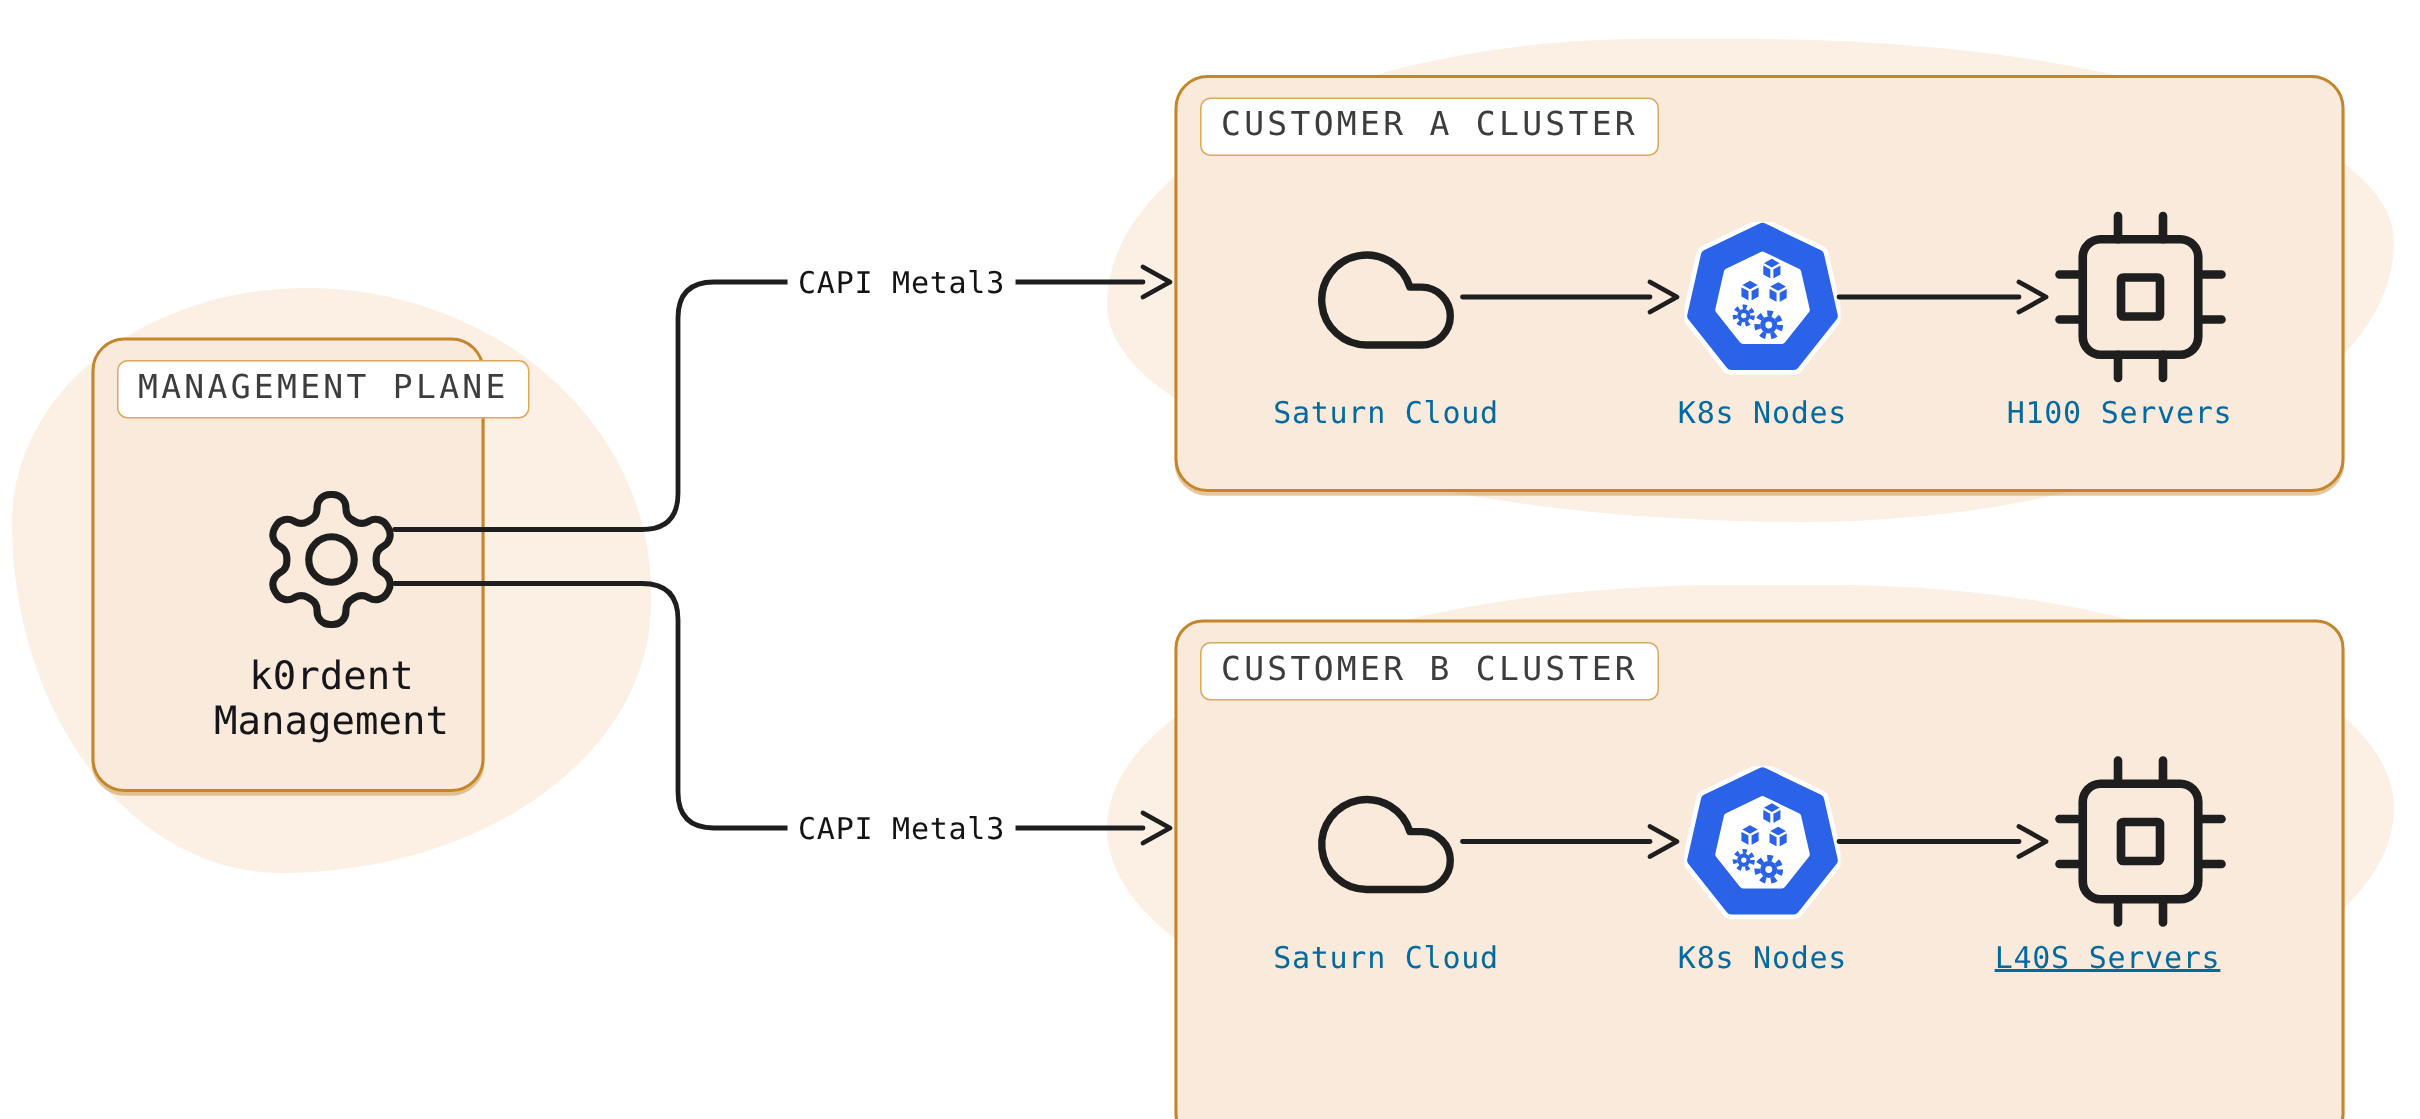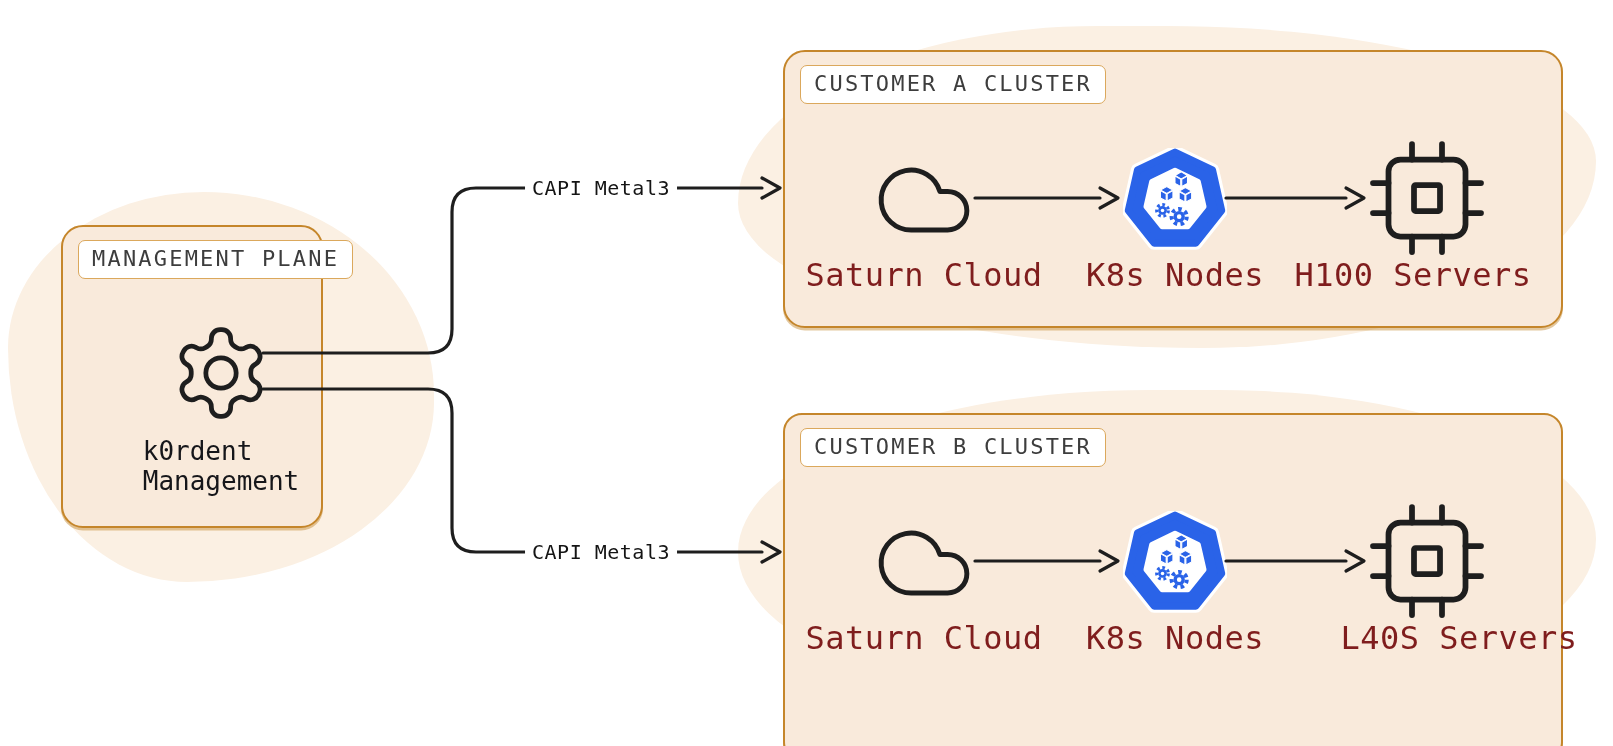--- a/index.html
+++ b/index.html
@@ -30,25 +30,25 @@
     border:1.5px solid #dba85c;
     border-radius:7px;
     padding:5px 13px 7px;
     font-size:22px; letter-spacing:2.2px;
     color:#3d3d3d; white-space:nowrap;
   }
 
   .icon-wrap { position:absolute; line-height:0; }
   .node-label {
     position:absolute; transform:translate(-50%,-50%);
-    font-size:32px; letter-spacing:0.5px; color:#7f1d1d; white-space:nowrap; text-align:left;
+    font-size:20px; letter-spacing:0.5px; color:#0369a1; white-space:nowrap; text-align:left;
   }
   .mgmt-node-label {
     position:absolute; transform:translate(-50%,-50%);
-    font-size:26px; color:#16161a; text-align:left; line-height:30px; white-space:nowrap;
+    font-size:26px; color:#16161a; text-align:center; line-height:30px; white-space:nowrap;
   }
 
   .overlay { position:absolute; left:0; top:0; pointer-events:none; }
 
   .conn-label {
     position:absolute; transform:translate(-50%,-50%);
     background:#ffffff; padding:0 7px;
     font-size:20px; letter-spacing:0.5px; color:#141414; white-space:nowrap;
   }
 
@@ -183,21 +183,21 @@
 
     <span class="icon-wrap" style="left:582px; top:86px;">
       <svg width="120" height="120" viewBox="0 0 24 24">
         <g class="stroke-dark" stroke-width="1.15">
           <rect x="4.3" y="4.3" width="15.4" height="15.4" rx="2.4"></rect>
           <rect x="9.4" y="9.4" width="5.2" height="5.2" rx="0.3"></rect>
           <path d="M9 1.2v3.1 M15 1.2v3.1 M9 19.7v3.1 M15 19.7v3.1 M1.2 9h3.1 M1.2 15h3.1 M19.7 9h3.1 M19.7 15h3.1"></path>
         </g>
       </svg>
     </span>
-    <div class="node-label" style="left:674px; top:223px;">L40S Servers</div>
+    <div class="node-label" style="left:620px; top:223px;text-decoration:underline;">L40S Servers</div>
   </div>
 
   <svg class="overlay" width="1613" height="746">
     <defs>
       <marker id="arrow" viewBox="0 0 26 26" refX="4" refY="13" markerWidth="26" markerHeight="26" markerUnits="userSpaceOnUse" orient="auto">
         <path d="M4 3 L22 13 L4 23" fill="none" stroke="#1e1e1e" stroke-width="3.2" stroke-linecap="round" stroke-linejoin="round"></path>
       </marker>
     </defs>
     <g fill="none" stroke="#1e1e1e" stroke-width="3.2" stroke-linecap="round">
       <path marker-end="url(#arrow)" d="M263 353 H428 Q452 353 452 329 V212 Q452 188 476 188 H762"></path>

